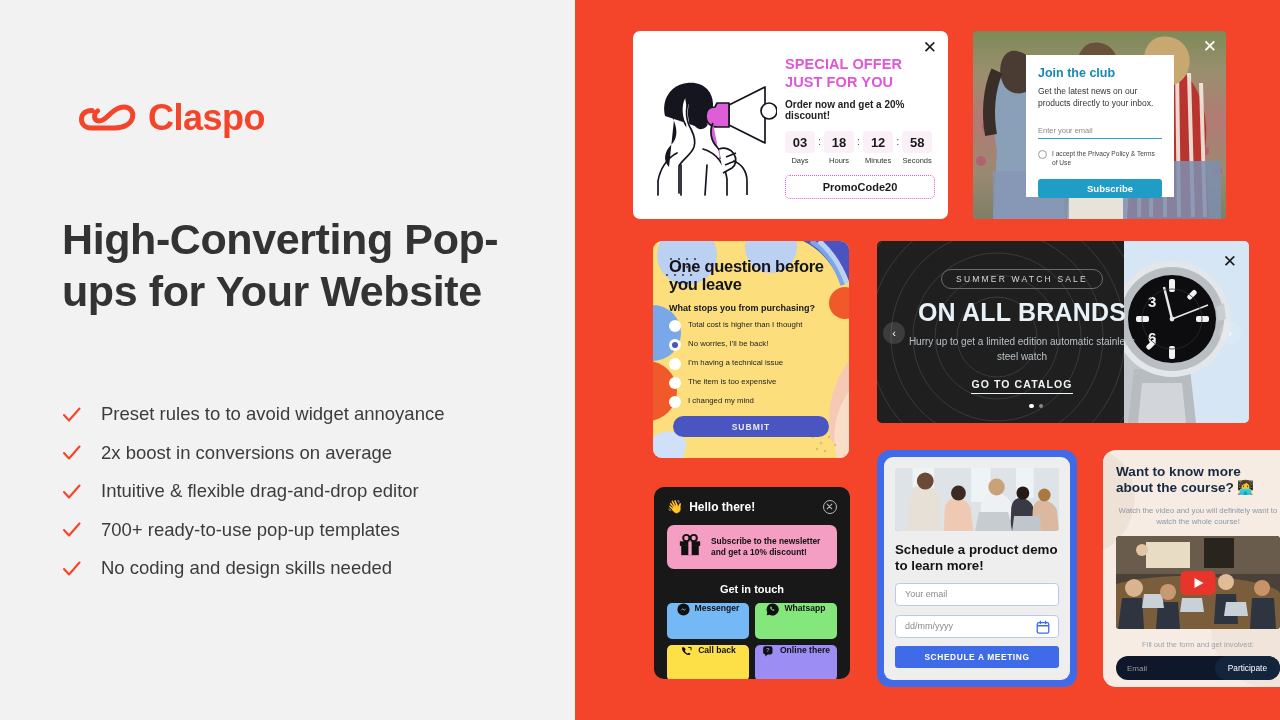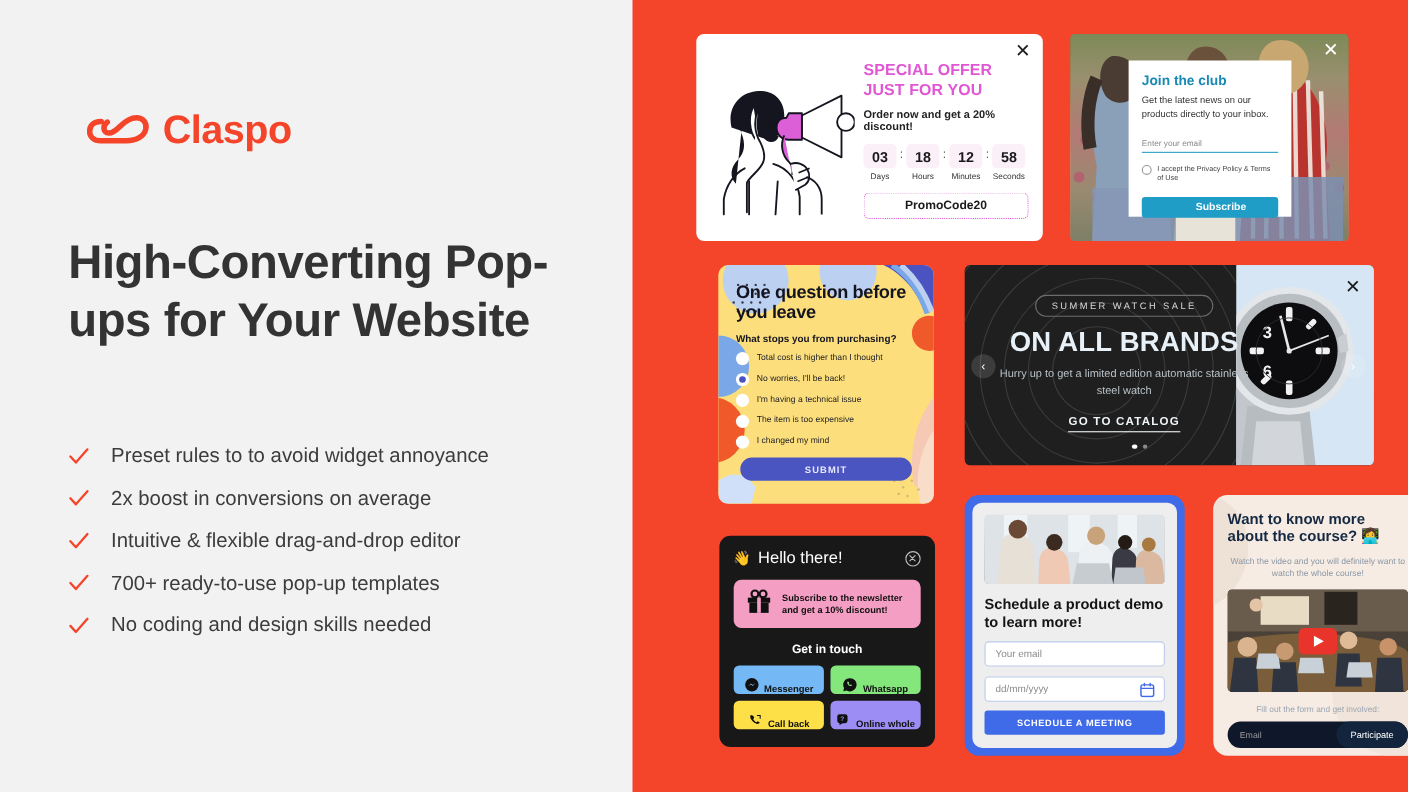--- a/index.html
+++ b/index.html
@@ -142,31 +142,31 @@
   .wt-dot { width: 4.5px; height: 4.5px; border-radius: 50%; background: #fff; }
   .wt-dot.off { background: #8a8a8a; }
 
   
   #card-chat {
     left: 79px; top: 487px; width: 196px; height: 192px;
     background: #181818; border-radius: 10px; padding: 12px 13px;
   }
   .ch-head { display: flex; align-items: center; gap: 6px; }
   .ch-wave { font-size: 13px; }
-  .ch-title { font-size: 15px; font-weight: 400; color: #ffffff; text-align: center; }
+  .ch-title { font-size: 12px; font-weight: 700; color: #ffffff; text-align: center; }
   .ch-close { margin-left: auto; width: 14px; height: 14px; border: 1.3px solid #bdbdbd; border-radius: 50%; position: relative; }
   .ch-promo {
     margin-top: 11px; background: #f59ec4; border-radius: 7px; height: 44px;
     display: flex; align-items: center; gap: 9px; padding: 0 11px;
   }
   .ch-promo-txt { font-size: 8.4px; font-weight: 700; color: #101010; line-height: 1.35; }
   .ch-git { text-align: center; font-size: 11px; font-weight: 700; color: #ffffff; margin-top: 14px; }
   .ch-grid { margin-top: 8px; display: grid; grid-template-columns: 1fr 1fr; gap: 6px; }
   .ch-btn {
-    height: 26px; border-radius: 5px; display: flex; align-items: flex-end;
+    height: 36px; border-radius: 5px; display: flex; align-items: flex-start;
     justify-content: center; gap: 5px; font-size: 8.6px; font-weight: 700; color: #101010;
   }
 
   
   #card-demo {
     left: 302px; top: 450px; width: 200px; height: 237px;
     background: #3f6ae8; border-radius: 13px; padding: 7px;
   }
   #card-demo .inner { background: #eeeeee; border-radius: 9px; width: 100%; height: 100%; padding: 11px; }
   .dm-photo {
@@ -580,21 +580,21 @@
           <span>Call back</span>
         </div>
         <div class="ch-btn" style="background:#9b8df4">
           <span>
             <svg viewBox="0 0 16 16" width="13" height="13">
                 <rect x="1.4" y="1.6" width="11.5" height="10" rx="2.6" fill="#101010"></rect>
                 <path d="M4 11 L4 14 L7.4 11.4 Z" fill="#101010"></path>
                 <text x="7.1" y="9" font-size="7.4" fill="#9b8df4" text-anchor="middle" font-family="Liberation Sans, sans-serif" font-weight="700">?</text>
               </svg>
           </span>
-          <span>Online whole</span>
+          <span>Online there</span>
         </div>
       </div>
     </div>
 
     <div class="card" id="card-demo">
       <div class="inner">
         <div class="dm-photo">
           <svg viewBox="0 0 168 63" width="100%" height="63" preserveAspectRatio="none">
             <rect width="168" height="63" fill="#dde3e7"></rect>
             <rect x="18" y="0" width="22" height="40" fill="#eef3f6"></rect>

